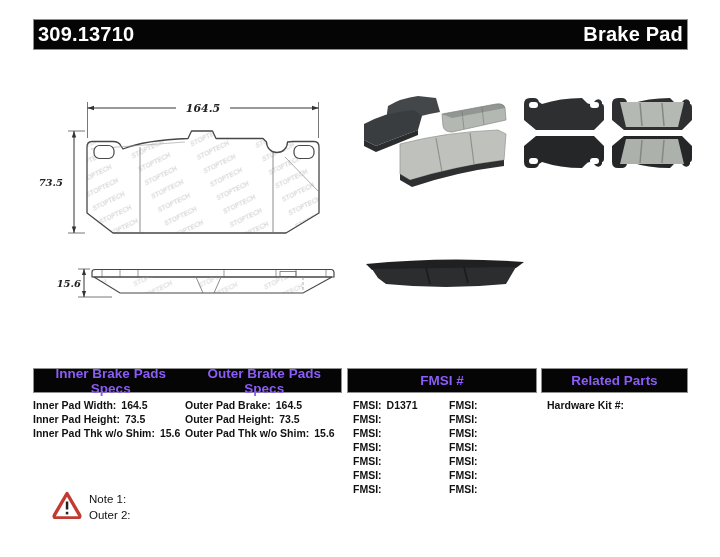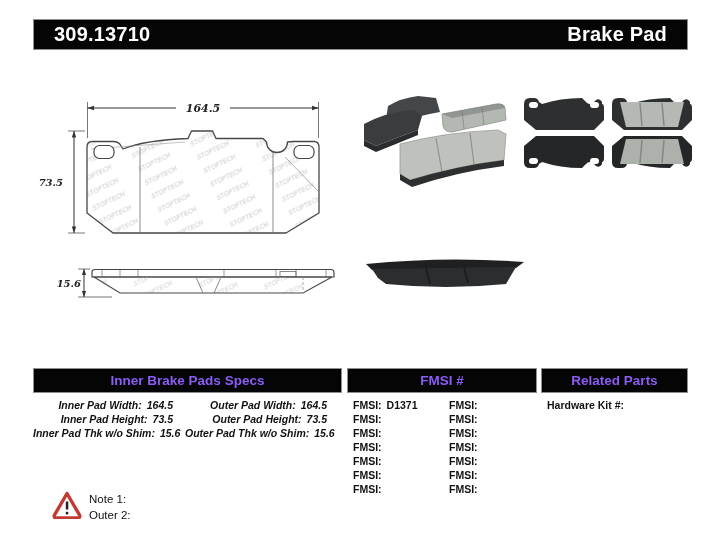--- a/index.html
+++ b/index.html
@@ -3,37 +3,37 @@
 <meta charset="utf-8">
 <style>
   html,body{margin:0;padding:0;background:#fff;}
   .page{position:relative;width:720px;height:557px;background:#ffffff;
         font-family:"Liberation Sans",sans-serif;overflow:hidden;color:#111;}
 
   
   .header-bar{position:absolute;left:33px;top:19px;width:655px;height:31px;
         background:#050505;border:1px solid #8f8f8f;box-sizing:border-box;
         color:#fff;display:flex;justify-content:space-between;align-items:center;
-        padding:0 20px;font-size:20px;font-weight:bold;letter-spacing:.2px;}
+        padding:0 4px;font-size:20px;font-weight:bold;letter-spacing:.2px;}
 
   
   .abs{position:absolute;}
 
   
   .thead{position:absolute;top:368px;height:25px;background:#050505;
         border:1px solid #8f8f8f;box-sizing:border-box;color:#8b5cf6;
         font-size:13.5px;font-weight:bold;display:flex;align-items:center;}
   .thead.split span{flex:1;text-align:center;}
   .thead.center{justify-content:center;}
 
   
   .col{position:absolute;top:398px;font-size:10.5px;font-weight:bold;
         line-height:14px;white-space:nowrap;}
   .col .row{height:14px;}
-  .col.right{text-align:right;font-style:italic;}
+  .col.right{text-align:left;}
   .val{margin-left:5px;}
 
   
   .notes{position:absolute;left:89px;top:492px;font-size:11.5px;font-weight:normal;
         line-height:15.5px;}
 </style>
 </head>
 <body>
 
 <div class="page">
@@ -157,36 +157,37 @@
 
   <svg class="abs" style="left:356px;top:254px" width="178" height="48" viewBox="0 0 178 48">
     <path d="M10 10 Q90 2 168 8 L160 14 L16 16 Z" fill="#1f2022"></path>
     <path d="M16 15 L160 13 L150 30 Q90 36 30 30 L22 24 Z" fill="#2b2d2f"></path>
     <line x1="70" y1="14" x2="74" y2="30" stroke="#1a1b1c" stroke-width="1.5"></line>
     <line x1="108" y1="13" x2="112" y2="29" stroke="#1a1b1c" stroke-width="1.5"></line>
   </svg>
 
   <div class="thead split" style="left:33px;width:309px">
     <span>Inner Brake Pads Specs</span>
+    <span>Outer Brake Pads Specs</span>
   </div>
   <div class="thead center" style="left:347px;width:190px">
     <span>FMSI #</span>
   </div>
   <div class="thead center" style="left:541px;width:147px">
     <span>Related Parts</span>
   </div>
 
   <div class="col right" style="left:33px;width:140px">
     <div class="row"><span>Inner Pad Width:</span><span class="val">164.5</span></div>
     <div class="row"><span>Inner Pad Height:</span><span class="val">73.5</span></div>
     <div class="row"><span>Inner Pad Thk w/o Shim:</span><span class="val">15.6</span></div>
   </div>
 
   <div class="col right" style="left:185px;width:142px">
-    <div class="row"><span>Outer Pad Width:</span><span class="val">164.5</span></div>
+    <div class="row"><span>Outer Pad Brake:</span><span class="val">164.5</span></div>
     <div class="row"><span>Outer Pad Height:</span><span class="val">73.5</span></div>
     <div class="row"><span>Outer Pad Thk w/o Shim:</span><span class="val">15.6</span></div>
   </div>
 
   <div class="col" style="left:353px">
     <div class="row"><span>FMSI:</span><span class="val">D1371</span></div>
     <div class="row"><span>FMSI:</span><span class="val"></span></div>
     <div class="row"><span>FMSI:</span><span class="val"></span></div>
     <div class="row"><span>FMSI:</span><span class="val"></span></div>
     <div class="row"><span>FMSI:</span><span class="val"></span></div>

